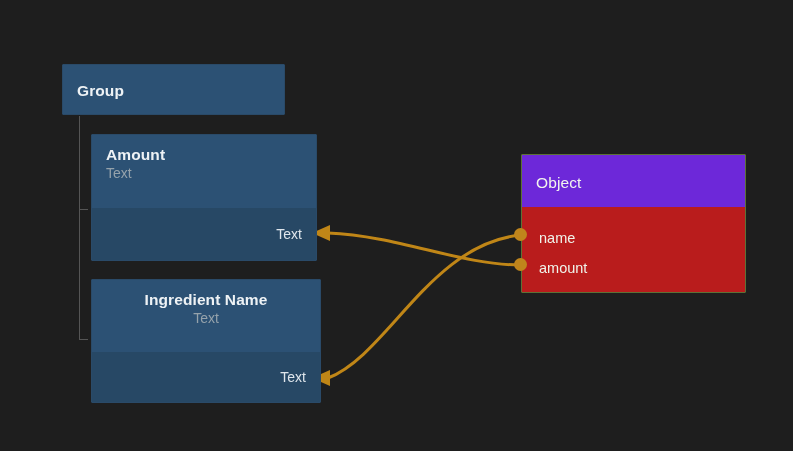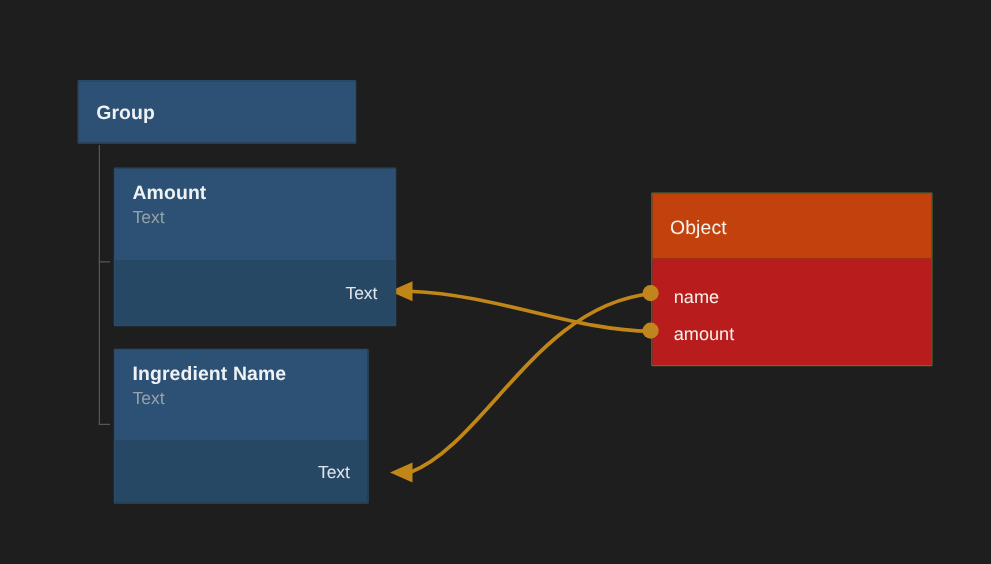--- a/index.html
+++ b/index.html
@@ -60,21 +60,21 @@
   .node.blue { border: 1px solid #2a4a68; }
   .node.blue .node-header { background: #2c5174; }
   .node.blue .node-body   { background: #274865; }
 
   
   .node.group .node-header { background: #2c5174; height: 100%; display:flex; align-items:center; }
   .node.group .node-title { line-height: normal; }
 
   
   .node.green { border: 1px solid #5d7136; }
-  .node.green .node-header { background: #c2410c; }
+  .node.green .node-header { background: #6d28d9; }
   .node.green .node-body   { background: #b91c1c; }
   .node.green .node-title  { color: #f2f5ee; font-weight: normal; }
 
   
   .port-row-out {
     position: absolute;
     right: 14px;
     font-size: 14px;
     color: #dfe6ec;
     white-space: nowrap;
@@ -128,21 +128,21 @@
   <div class="node blue" style="left:91px; top:134px; width:226px; height:127px;">
     <div class="node-header" style="height:73px;">
       <div class="node-title">Amount</div>
       <div class="node-subtitle">Text</div>
     </div>
     <div class="node-body" style="height:52px;">
       <div class="port-row-out" style="top:18px;">Text</div>
     </div>
   </div>
 
-  <div class="node blue" style="left:91px; top:279px; width:204px; height:124px;">
+  <div class="node blue" style="left:91px; top:279px; width:230px; height:124px;text-align:center;">
     <div class="node-header" style="height:72px;">
       <div class="node-title">Ingredient Name</div>
       <div class="node-subtitle">Text</div>
     </div>
     <div class="node-body" style="height:50px;">
       <div class="port-row-out" style="top:17px;">Text</div>
     </div>
   </div>
 
   <div class="node green" style="left:521px; top:154px; width:225px; height:139px;">

